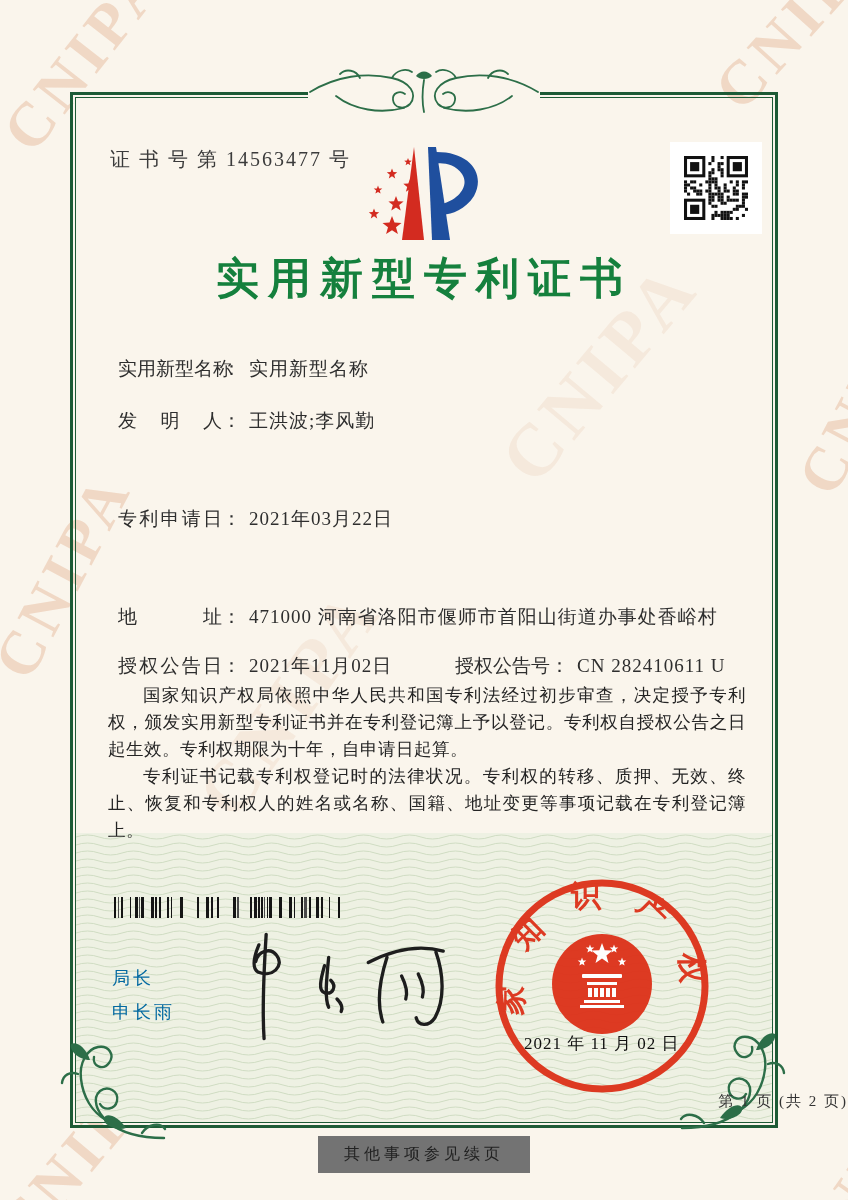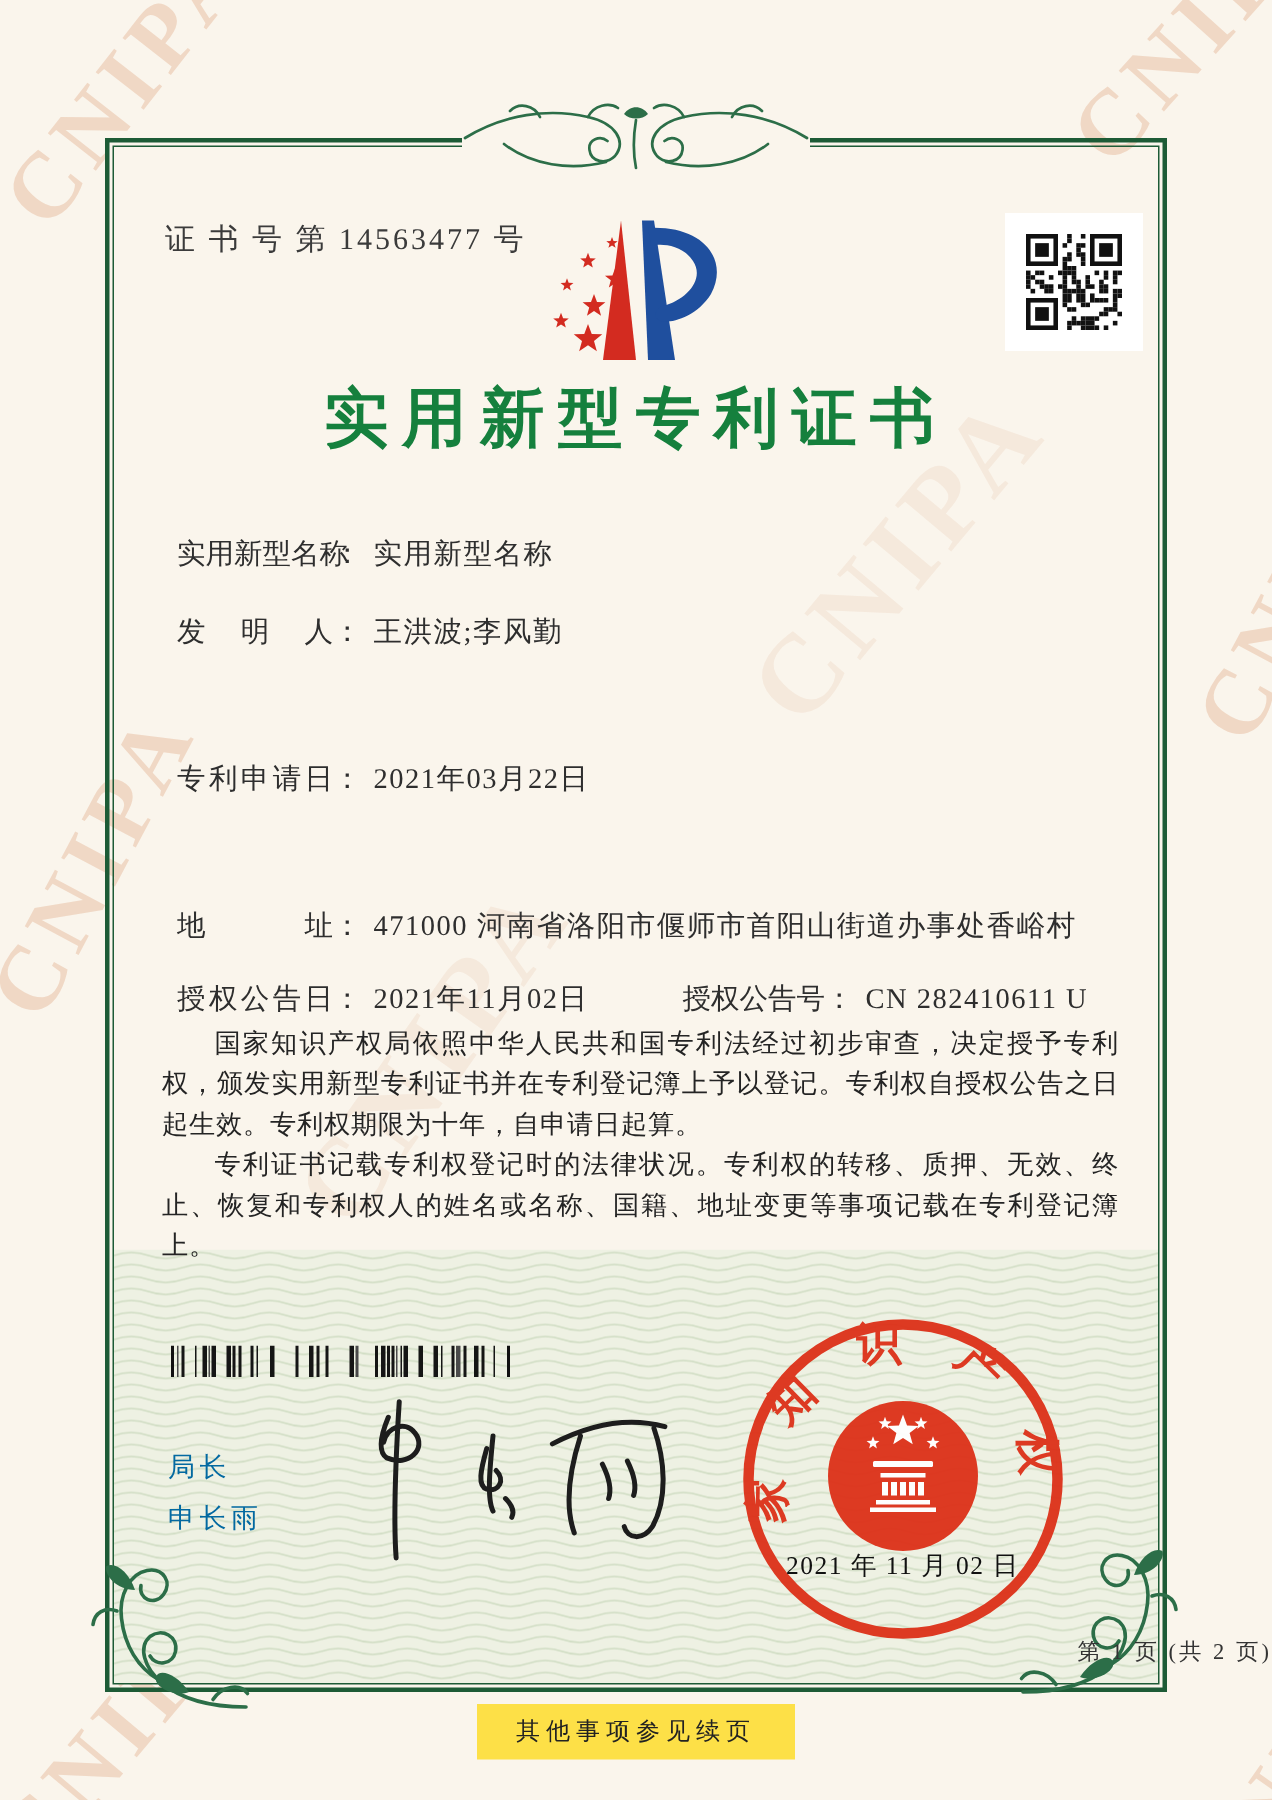--- a/index.html
+++ b/index.html
@@ -38,21 +38,21 @@
   .band{position:absolute;left:76px;top:833px;width:696px;height:289px;}
   
   .officer{position:absolute;left:112px;font-family:"Liberation Sans","DejaVu Sans",sans-serif;
            font-size:18px;letter-spacing:3px;color:#0369a1;}
   
   .seal-date{position:absolute;left:524px;top:1032px;font-size:17px;letter-spacing:1px;color:#101010;z-index:6;}
   
   .page-footer{position:absolute;left:0;top:1092px;width:848px;text-align:right;
                font-size:15px;letter-spacing:2px;color:#333;}
   .cont-note{position:absolute;left:50%;top:1136px;transform:translateX(-50%);
-             background:#fde047;padding:8px 26px;font-size:16px;letter-spacing:4px;color:#222;}
+             background:#737373;padding:8px 26px;font-size:16px;letter-spacing:4px;color:#222;}
   svg{display:block;}
 </style>
 </head>
 <body>
 
 <div class="page">
 
   <div class="wm wm-strong" style="left:-26px;top:20px;transform:rotate(-52deg);">CNIPA</div>
   <div class="wm wm-strong" style="left:690px;top:-18px;transform:rotate(-48deg);">CNIPA</div>
   <div class="wm wm-strong" style="left:756px;top:356px;transform:rotate(-62deg);">CNIPA</div>

